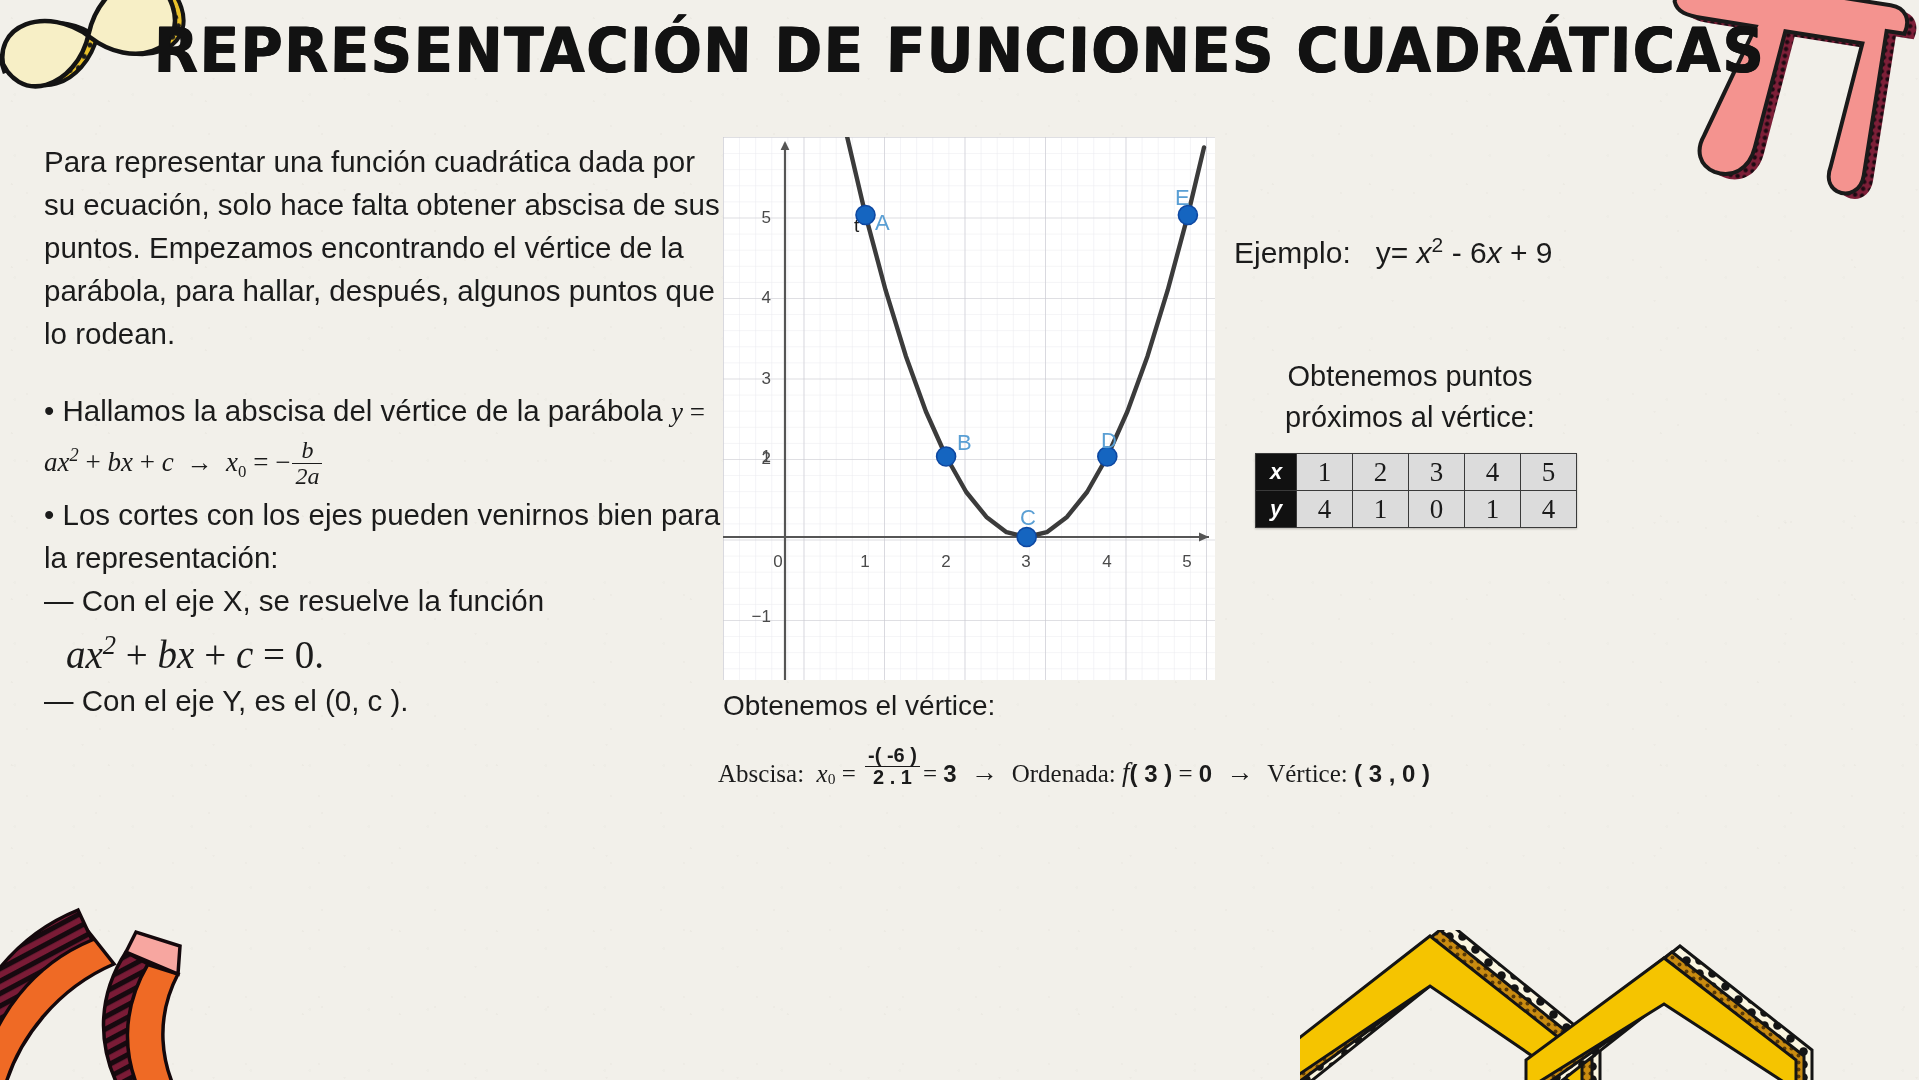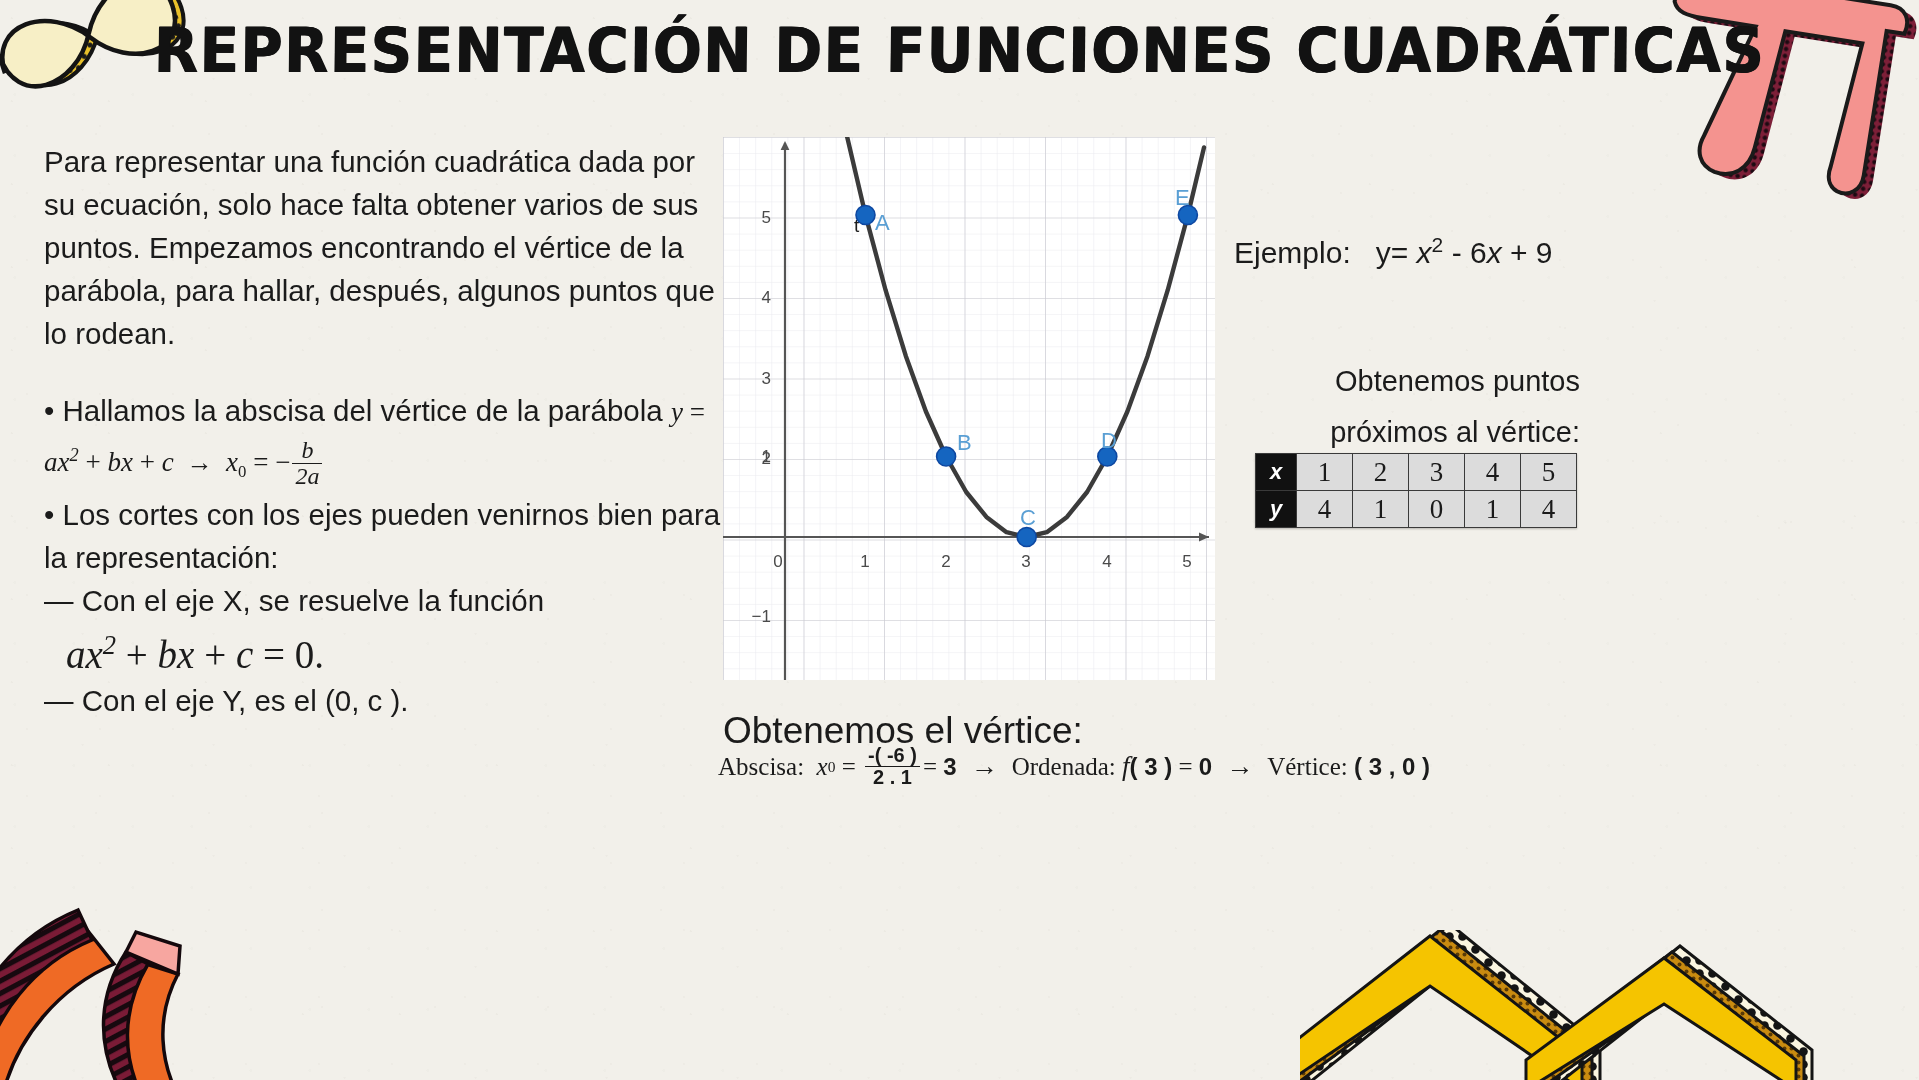--- a/index.html
+++ b/index.html
@@ -48,39 +48,39 @@
   .sup{font-size:.68em;vertical-align:super;font-style:italic;}
   .sub{font-size:.62em;vertical-align:sub;font-style:normal;}
   .ital{font-style:italic;}
 
   
   #graph-panel{position:absolute;left:723px;top:137px;width:492px;height:543px;z-index:4;background:#ffffff;}
   #graph-svg{display:block;}
 
   
   #ejemplo{position:absolute;left:1234px;top:233px;z-index:4;font-size:30px;color:#1b1b1b;white-space:nowrap;}
-  #obtenemos-puntos{position:absolute;left:1240px;top:356px;width:340px;z-index:4;font-size:29px;line-height:51px;color:#1b1b1b;text-align:right;}
+  #obtenemos-puntos{position:absolute;left:1240px;top:356px;width:340px;z-index:4;font-size:29px;line-height:41px;color:#1b1b1b;text-align:center;}
   #values-table{position:absolute;left:1255px;top:453px;z-index:4;border-collapse:collapse;box-shadow:0 1px 2px rgba(0,0,0,.25);}
   #values-table td{
     border:1.6px solid #3a3a3a;
     background:#dcdcdc;color:#1a1a1a;
     font-family:"Liberation Serif", serif;
     font-size:27px;text-align:center;
     width:47px;height:34px;padding:1px 4px;
   }
   #values-table td.hdr{
     background:#111111;color:#ffffff;font-style:italic;font-weight:bold;
     font-family:"Liberation Sans", sans-serif;font-size:22px;width:32px;
   }
 
   
-  #obtenemos-vertice{position:absolute;left:723px;top:690px;z-index:4;font-size:37px;color:#1b1b1b;margin-top:20px;}
+  #obtenemos-vertice{position:absolute;left:723px;top:690px;z-index:4;font-size:28px;color:#1b1b1b;}
   #vertex-formula{position:absolute;left:718px;top:745px;z-index:4;
     font-family:"Liberation Serif", serif;font-size:25px;color:#1b1b1b;white-space:nowrap;
-    display:flex;align-items:center;}
+    display:flex;align-items:flex-end;}
   #vertex-formula .lbl{font-style:normal;}
   #vertex-formula .bolddig{font-family:"Liberation Sans",sans-serif;font-weight:bold;font-size:24px;}
   .arrow{margin:0 14px;font-size:27px;}
   .fracsm{display:inline-block;text-align:center;vertical-align:-0.5em;line-height:1.06;margin:0 3px;}
   .fracsm .top{display:block;border-bottom:1.5px solid #1b1b1b;padding:0 3px;font-family:"Liberation Sans",sans-serif;font-weight:bold;font-size:20px;}
   .fracsm .bot{display:block;padding:0 3px;font-family:"Liberation Sans",sans-serif;font-weight:bold;font-size:20px;}
 </style>
 </head>
 <body>
 
@@ -149,21 +149,21 @@
   <g transform="translate(250,24)">
     <path d="M0,136 L0,96 L130,-8 L262,96 L262,136 L130,34 Z" fill="url(#dots-blk)" stroke="#141414" stroke-width="3"></path>
     <path d="M-12,136 L-12,102 L122,-2 L254,102 L254,136 L122,42 Z" fill="url(#mesh-gold)" stroke="#141414" stroke-width="3"></path>
     <path d="M-24,136 L-24,106 L114,4 L246,106 L246,136 L114,50 Z" fill="#f5c400" stroke="#141414" stroke-width="3"></path>
   </g>
 </svg>
 
 <div id="title">REPRESENTACIÓN DE FUNCIONES CUADRÁTICAS</div>
 
 <div id="left-col">
-  <p class="para">Para representar una función cuadrática dada por su ecuación, solo hace falta obtener varios de sus puntos. Empezamos encontrando el vértice de la parábola, para hallar, después, algunos puntos que lo rodean.</p>
+  <p class="para">Para representar una función cuadrática dada por su ecuación, solo hace falta obtener abscisa de sus puntos. Empezamos encontrando el vértice de la parábola, para hallar, después, algunos puntos que lo rodean.</p>
 
   <div class="bullet">
     <span>• Hallamos la abscisa del vértice de la parábola</span>
     <span class="mathser">
       <span class="ital">y</span>
       <span class="num">=</span>
       <span class="ital">a</span><span class="ital">x</span><span class="sup">2</span>
       <span class="num">+</span>
       <span class="ital">b</span><span class="ital">x</span>
       <span class="num">+</span>

